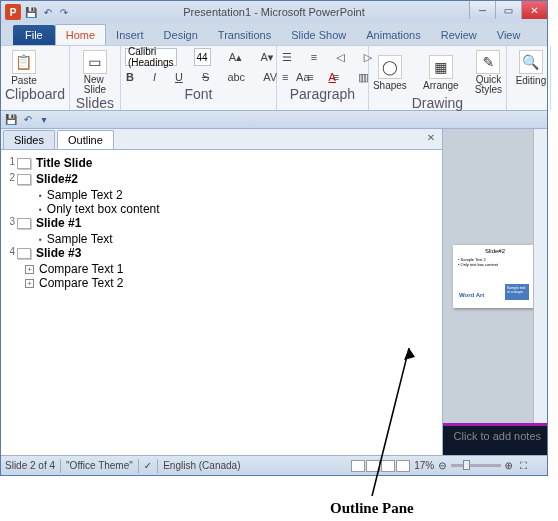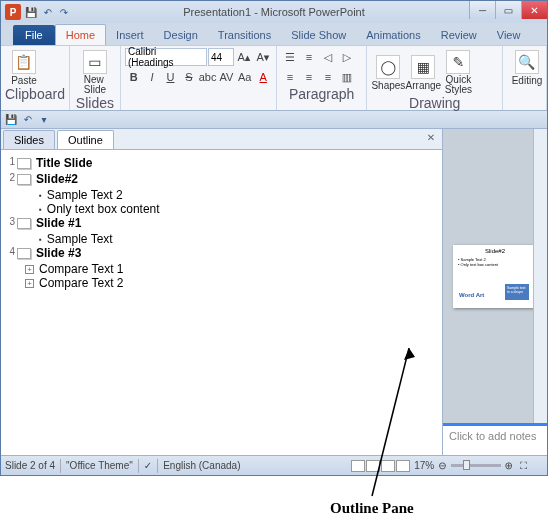--- a/index.html
+++ b/index.html
@@ -19,21 +19,21 @@
 .tabs { height: 22px; display: flex; align-items:flex-end; padding-left:12px; }
 .tabs .file { background: linear-gradient(#2a5a9a,#1a4a8a); color:#fff; padding:4px 12px; font-size:11px; border-radius:2px 2px 0 0;}
 .tabs .tab { padding: 4px 10px; font-size: 11px; color: #3a5a8a; cursor:pointer; }
 .tabs .tab.active { background: #f4f6fa; border: 1px solid #a0b4d0; border-bottom:none; border-radius:2px 2px 0 0; color:#d24726;}
 
 .ribbon { background: #f4f6fa; border-top:1px solid #c0cee0; border-bottom: 1px solid #a0b4d0; height: 66px; display:flex; }
 .group { border-right: 1px solid #cbd6e6; padding: 2px 4px 0 4px; display:flex; flex-direction:column; justify-content:space-between;}
 .group-label { text-align:center; font-size:14px; color:#556; padding-bottom:14px;}
 .big-btn { display:flex; flex-direction:column; align-items:center; width:38px; padding-top:2px; font-size:10px; color:#333;}
 .big-btn .ic { width:24px; height:24px; border:1px solid #ccc; background:#fff; margin-bottom:1px; display:flex; align-items:center; justify-content:center; font-size:14px;}
-.group-row { display:flex; gap:1px; align-items:center;}
+.group-row { display:flex; gap:17px; align-items:center;}
 .font-sel { border:1px solid #b5c4d8; background:#fff; height:18px; font-size:10px; padding:0 2px; display:flex; align-items:center;}
 .font-name { width:82px; }
 .font-size { width:26px; }
 .btn-s { width:18px; height:18px; border:1px solid transparent; display:inline-flex; align-items:center; justify-content:center; font-size:11px; color:#444;}
 
 .qatbar { height: 18px; background: linear-gradient(#dce6f2,#c7d6e9); border-bottom:1px solid #a0b4d0; display:flex; align-items:center; padding-left:4px; gap:2px;}
 .qatbar span{ width:14px; height:14px; display:inline-flex; align-items:center; justify-content:center; color:#3a5a8a; font-size:10px;}
 
 .content { display:flex; height: 326px; background:#fff;}
 .leftpane { width: 442px; display:flex; flex-direction:column; border-right:1px solid #a0b4d0;}
@@ -52,21 +52,21 @@
 .outl-exp .ex{ width:9px; height:9px; border:1px solid #888; font-size:8px; line-height:7px; text-align:center; margin-right:5px; color:#666;}
 
 .rightpane { flex:1; background:#c7cfd8; display:flex; flex-direction:column; position:relative;}
 .slide-area { flex:1; position:relative; display:flex; align-items:center; justify-content:center;}
 .slide-thumb { width:84px; height:63px; background:#fff; box-shadow:1px 1px 3px rgba(0,0,0,.4); font-size:5px; padding:3px; position:relative;}
 .slide-thumb .st-title{ text-align:center; font-size:6px; margin-bottom:3px;}
 .slide-thumb .st-bul{ font-size:4px; margin-left:2px;}
 .slide-thumb .wa { color:#2a5aaa; font-weight:bold; font-size:6px; position:absolute; left:6px; bottom:10px;}
 .slide-thumb .shape { position:absolute; right:8px; bottom:8px; width:24px; height:16px; background:#4a7ac0; color:#fff; font-size:3.5px; padding:2px; }
 .vscroll { width:14px; background:#e8eef6; border-left:1px solid #bbb; position:absolute; right:0; top:0; bottom:0;}
-.notes { height:32px; background:#ffffff; border-top:3px solid #3b82f6; padding:4px 6px; font-size:11px; color:#888;}
+.notes { height:32px; background:#0f172a; border-top:3px solid #a21caf; padding:4px 6px; font-size:11px; color:#888;text-align:right;}
 
 .statusbar { height:20px; background:linear-gradient(#dce6f2,#c7d6e9); border-top:1px solid #a0b4d0; display:flex; align-items:center; font-size:10px; color:#444; padding:0 4px; position:relative;}
 .statusbar .sep{ border-left:1px solid #aab; height:14px; margin:0 5px;}
 .statusbar .right { position:absolute; right:20px; display:flex; align-items:center; gap:1px;}
 .view-ic { width:14px; height:12px; border:1px solid #999; background:#fff;}
 .zoom-slider { width:50px; height:3px; background:#aab; position:relative; margin:0 3px;}
 .zoom-slider .thumb{ width:7px; height:10px; background:#e8eef6; border:1px solid #888; position:absolute; left:12px; top:-4px;}
 
 .annotation { position:absolute; left:330px; top:500px; font-family:"Times New Roman",serif; font-size:15px; font-weight:bold;}
 .arrow-svg { position:absolute; left:359px; top:348px; pointer-events:none;}
@@ -141,20 +141,21 @@
               <s>S</s>
             </span>
           <span class="btn-s">abc</span>
           <span class="btn-s">AV</span>
           <span class="btn-s">Aa</span>
           <span class="btn-s" style="color:#c00">
               <u>A</u>
             </span>
         </div>
       </div>
+      <div class="group-label">Font</div>
     </div>
     <div class="group" style="width:92px">
       <div>
         <div class="group-row">
           <span class="btn-s">☰</span>
           <span class="btn-s">≡</span>
           <span class="btn-s">◁</span>
           <span class="btn-s">▷</span>
         </div>
         <div class="group-row" style="margin-top:2px">

